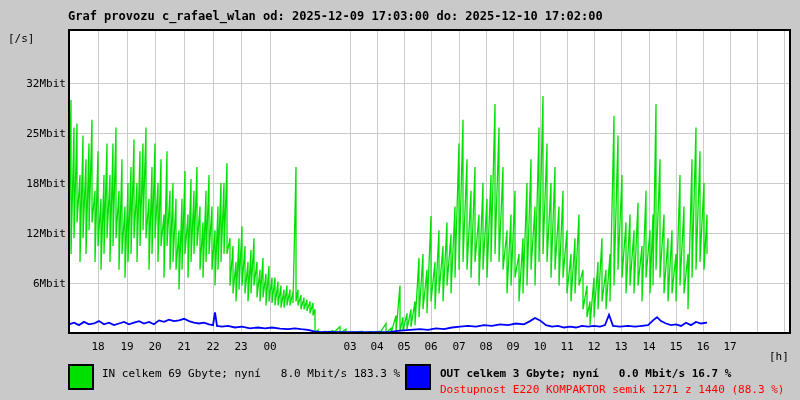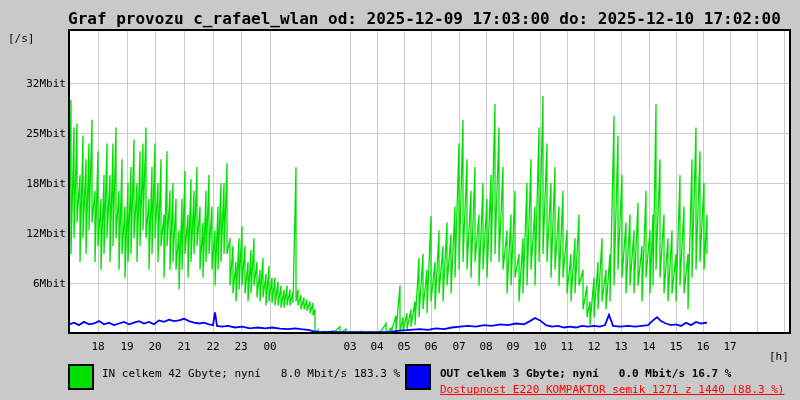--- a/index.html
+++ b/index.html
@@ -1,28 +1,28 @@
 <!DOCTYPE html>
 <html><head>
 <meta charset="utf-8">
 <style>
   html,body{margin:0;padding:0;}
   body{width:800px;height:400px;background:#c9c9c9;position:relative;overflow:hidden;
        font-family:"DejaVu Sans Mono","Liberation Mono",monospace;color:#000;}
   .abs{position:absolute;white-space:pre;}
-  #title{left:68px;top:9px;font-size:16px;font-weight:bold;}
+  #title{left:68px;top:9px;font-size:12px;font-weight:bold;}
   #unit{left:8px;top:32px;font-size:11px;}
   #hunit{left:769px;top:350px;font-size:11px;}
   #chart-svg{position:absolute;left:0;top:0;}
   .legend-box{position:absolute;width:22px;height:22px;border:2px solid #000;}
   #in-box{left:68px;top:364px;}
   #out-box{left:405px;top:364px;}
   #in-text{left:102px;top:367px;font-size:11px;}
   #out-text{left:440px;top:367px;font-size:11px;font-weight:bold;}
-  #avail-text{left:440px;top:383px;font-size:11px;text-decoration:underline;}
+  #avail-text{left:440px;top:383px;font-size:11px;}
 </style>
 </head>
 <body style="background: rgb(201, 201, 201);">
 
 <div id="title" class="abs">Graf provozu c_rafael_wlan od: 2025-12-09 17:03:00 do: 2025-12-10 17:02:00</div>
 <div id="unit" class="abs">[/s]</div>
 
 <svg id="chart-svg" width="800" height="400">
     <rect x="69" y="30" width="721" height="303" fill="#ffffff" stroke="none"></rect>
     <line x1="69" y1="83" x2="790" y2="83" stroke="#cccccc" stroke-width="1" shape-rendering="crispEdges"></line>
@@ -87,16 +87,16 @@
     <line x1="757" y1="30" x2="757" y2="333" stroke="#cccccc" stroke-width="1" shape-rendering="crispEdges"></line>
     <line x1="784" y1="30" x2="784" y2="333" stroke="#cccccc" stroke-width="1" shape-rendering="crispEdges"></line>
     <path d="M69,111.8L69,222.4L71,99.9L71,254.0L74,127.6L74,238.2L77,123.6L77,222.4L80,175.0L80,261.9L83,135.5L83,238.2L86,159.2L86,254.0L89,143.4L89,230.3L92,119.7L92,222.4L95,190.8L95,261.9L98,151.3L98,246.1L101,198.7L101,269.8L104,175.0L104,254.0L107,143.4L107,238.2L110,175.0L110,261.9L113,143.4L113,246.1L116,127.6L116,238.2L119,190.8L119,269.8L122,159.2L122,254.0L125,206.6L125,277.7L128,182.9L128,261.9L131,167.1L131,254.0L134,139.4L134,238.2L137,182.9L137,261.9L140,151.3L140,246.1L143,143.4L143,230.3L146,127.6L146,238.2L149,198.7L149,269.8L152,167.1L152,254.0L155,143.4L155,238.2L158,182.9L158,261.9L161,159.2L161,246.1L164,214.5L164,277.7L167,151.3L167,246.1L170,190.8L170,269.8L173,182.9L173,261.9L176,198.7L176,269.8L179,230.3L179,289.6L182,198.7L182,269.8L185,171.0L185,254.0L188,214.5L188,277.7L191,178.9L191,261.9L194,190.8L194,254.0L197,167.1L197,246.1L200,206.6L200,269.8L203,222.4L203,277.7L206,190.8L206,261.9L209,175.0L209,254.0L212,206.6L212,269.8L215,230.3L215,285.6L218,206.6L218,269.8L221,182.9L221,261.9L224,182.9L224,254.0L227,163.2L227,254.0L230,238.2L230,285.6L233,246.1L233,293.5L236,261.9L236,301.4L239,238.2L239,289.6L242,226.3L242,285.6L245,246.1L245,293.5L248,261.9L248,301.4L251,250.1L251,293.5L254,238.2L254,285.6L257,261.9L257,297.4L260,269.8L260,301.4L263,257.9L263,297.4L266,273.8L266,305.4L269,265.9L269,301.4L272,277.7L272,303.0L275,277.7L275,305.4L278,281.6L278,305.4L281,285.6L281,307.7L284,289.6L284,307.7L287,285.6L287,305.4L290,289.6L290,305.4L293,291.9L293,303.0L296,167.1L296,301.4L298,289.6L298,305.4L301,295.1L301,309.3L304,297.4L304,309.3L307,299.8L307,310.9L310,301.4L310,313.3L313,303.0L313,315.6L315,309.3L315,333.0L318,329.8L318,333.0L325,331.4L325,333.0L333,330.6L333,333.0L340,326.7L340,333.0L346,329.1L346,333.0L353,331.8L353,333.0L362,331.4L362,333.0L371,331.8L371,333.0L380,331.4L380,333.0L386,323.5L386,333.0L391,328.3L391,333.0L396,315.6L396,332.2L400,285.6L400,331.4L403,317.2L403,330.6L407,313.3L407,329.1L411,309.3L411,326.7L415,301.4L415,325.1L419,257.9L419,317.2L423,254.0L423,309.3L427,269.8L427,313.3L431,216.1L431,301.4L435,261.9L435,309.3L439,230.3L439,293.5L443,246.1L443,301.4L447,222.4L447,285.6L451,234.3L451,293.5L455,206.6L455,277.7L459,143.4L459,269.8L463,119.7L463,261.9L467,159.2L467,269.8L471,190.8L471,277.7L475,167.1L475,261.9L479,214.5L479,285.6L483,182.9L483,269.8L487,198.7L487,277.7L491,175.0L491,261.9L495,103.9L495,254.0L499,127.6L499,261.9L503,167.1L503,269.8L507,230.3L507,293.5L511,214.5L511,285.6L515,190.8L515,277.7L519,254.0L519,301.4L523,238.2L523,293.5L527,182.9L527,285.6L531,159.2L531,269.8L535,206.6L535,285.6L539,127.6L539,261.9L543,96.0L543,254.0L547,143.4L547,261.9L551,182.9L551,277.7L555,167.1L555,269.8L559,206.6L559,285.6L563,190.8L563,277.7L567,230.3L567,293.5L571,254.0L571,301.4L575,238.2L575,293.5L579,214.5L579,285.6L583,269.8L583,309.3L587,285.6L587,317.2L590,301.4L590,325.1L594,277.7L594,317.2L598,261.9L598,309.3L602,238.2L602,301.4L606,269.8L606,309.3L610,254.0L610,301.4L614,115.8L614,285.6L618,135.5L618,269.8L622,175.0L622,277.7L626,222.4L626,293.5L630,214.5L630,285.6L634,230.3L634,293.5L638,202.7L638,285.6L642,246.1L642,301.4L646,190.8L646,277.7L650,230.3L650,293.5L653,214.5L653,285.6L656,103.9L656,269.8L660,159.2L660,277.7L664,214.5L664,293.5L668,238.2L668,301.4L672,230.3L672,293.5L676,254.0L676,301.4L680,175.0L680,285.6L684,206.6L684,293.5L688,254.0L688,309.3L692,159.2L692,277.7L696,127.6L696,269.8L700,151.3L700,261.9L704,182.9L704,269.8L707,214.5L707,254.0" fill="none" stroke="#00e000" stroke-width="1.3"></path>
     <path d="M69,324.3L74,322.7L79,325.1L84,321.9L89,324.3L94,323.5L99,321.1L104,324.3L109,322.7L114,325.1L119,323.5L124,321.9L129,324.3L134,322.7L139,321.1L144,323.5L149,321.9L154,324.3L159,320.4L164,321.9L169,319.6L174,321.1L179,320.4L184,318.8L189,321.1L194,322.7L199,323.5L204,322.7L209,324.3L213,325.1L215,312.5L217,325.9L222,326.7L228,325.9L235,327.5L242,326.7L250,328.3L258,327.5L265,328.3L272,327.5L280,328.7L288,329.1L295,328.3L301,329.1L308,329.8L314,331.4L320,332.2L330,331.8L340,332.2L350,332.1L360,332.2L370,332.1L380,332.2L390,331.8L400,330.6L410,329.8L420,329.1L428,329.8L436,328.3L444,329.1L452,327.5L460,326.7L468,325.9L476,326.7L484,325.1L492,325.9L500,324.3L508,325.1L516,323.5L524,324.3L530,321.1L535,318.0L540,320.4L546,325.1L552,326.7L558,325.9L564,327.5L570,326.7L576,327.5L582,325.9L588,326.7L594,325.9L600,326.7L605,325.1L609,314.8L613,325.9L620,326.7L628,325.9L635,326.7L642,325.9L648,325.1L653,320.4L657,317.2L661,321.1L666,323.5L671,325.1L676,324.3L681,325.9L686,322.7L691,325.1L696,321.9L701,323.5L707,322.7" fill="none" stroke="#0000ff" stroke-width="1.8"></path>
     <rect x="69" y="30" width="721" height="303" fill="none" stroke="#000000" stroke-width="2" shape-rendering="crispEdges"></rect>
   </svg>
 
 <div id="hunit" class="abs">[h]</div>
 
 <div id="in-box" class="legend-box" style="background: rgb(0, 224, 0);"></div>
-<div id="in-text" class="abs">IN celkem 42 Gbyte; nyní   8.0 Mbit/s 183.3 %</div>
+<div id="in-text" class="abs">IN celkem 69 Gbyte; nyní   8.0 Mbit/s 183.3 %</div>
 <div id="out-box" class="legend-box" style="background: rgb(0, 0, 255);"></div>
 <div id="out-text" class="abs">OUT celkem 3 Gbyte; nyní   0.0 Mbit/s 16.7 %</div>
 <div id="avail-text" class="abs" style="color: rgb(255, 0, 0);">Dostupnost E220 KOMPAKTOR semik 1271 z 1440 (88.3 %)</div>
 
 </body></html>

